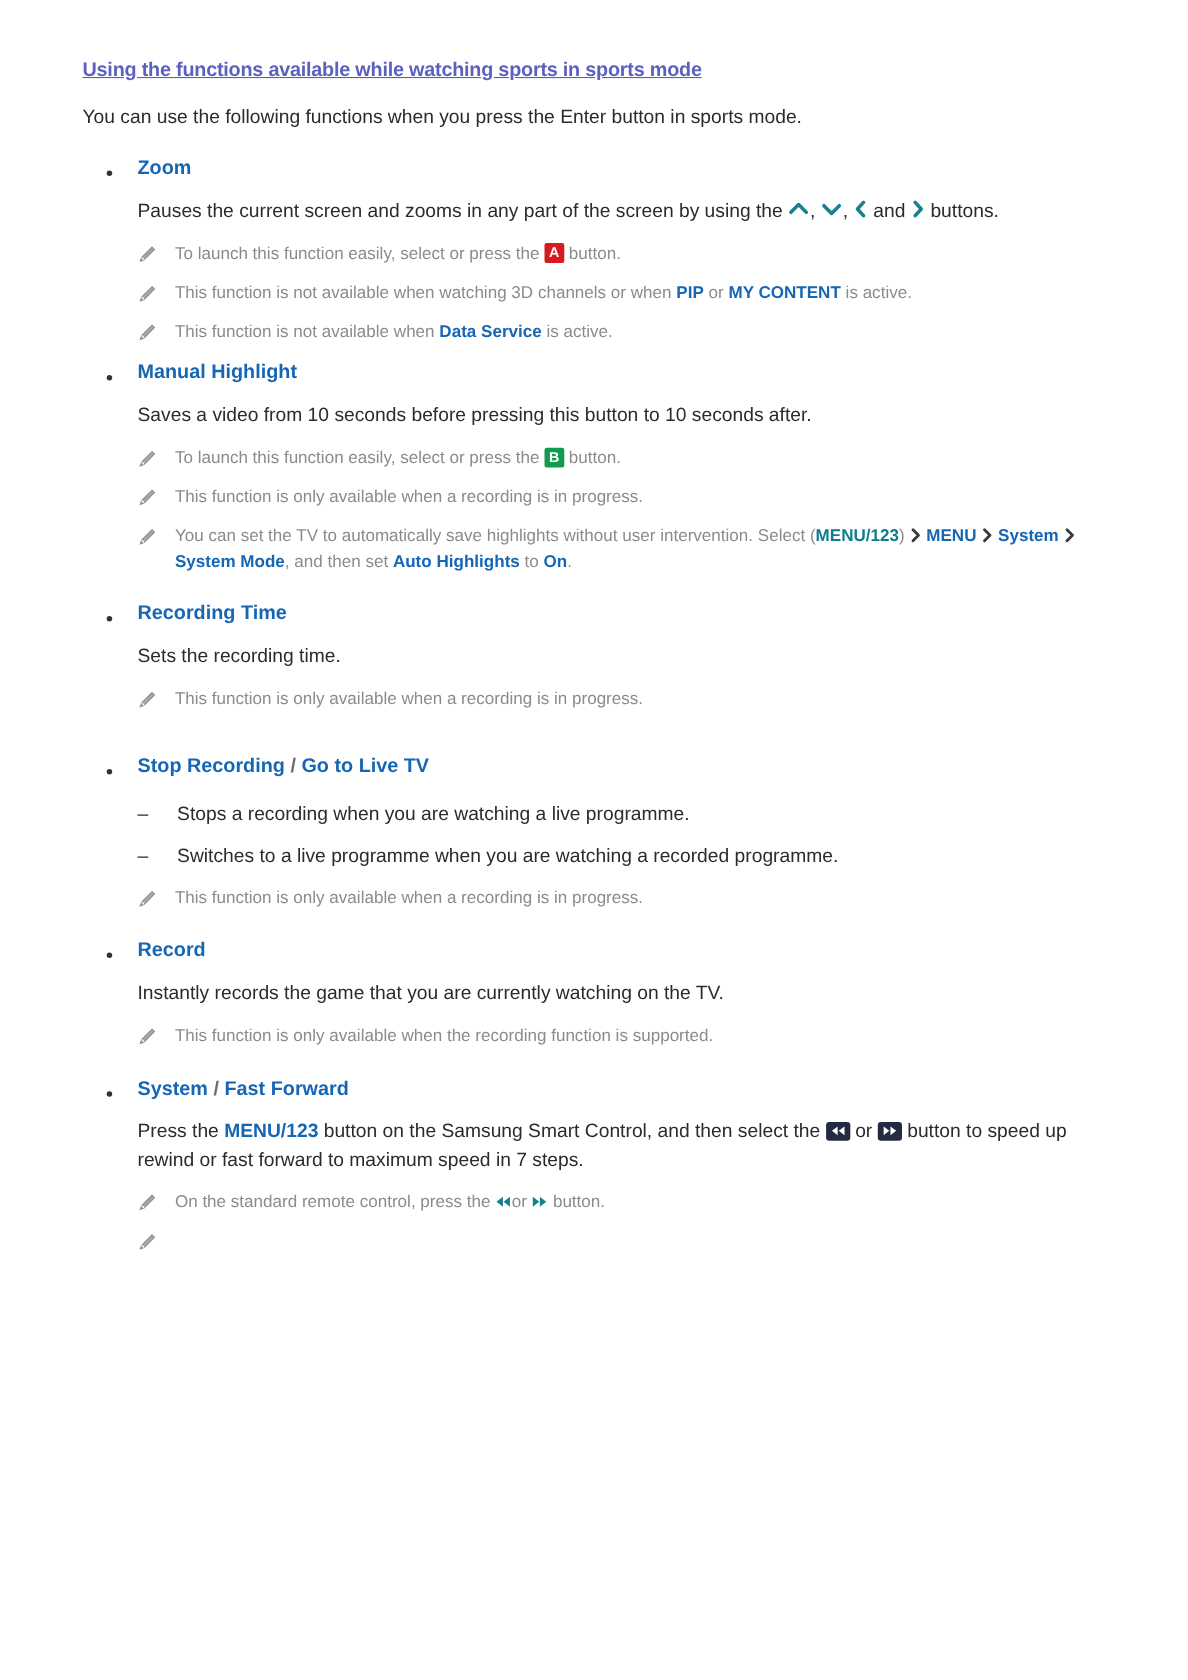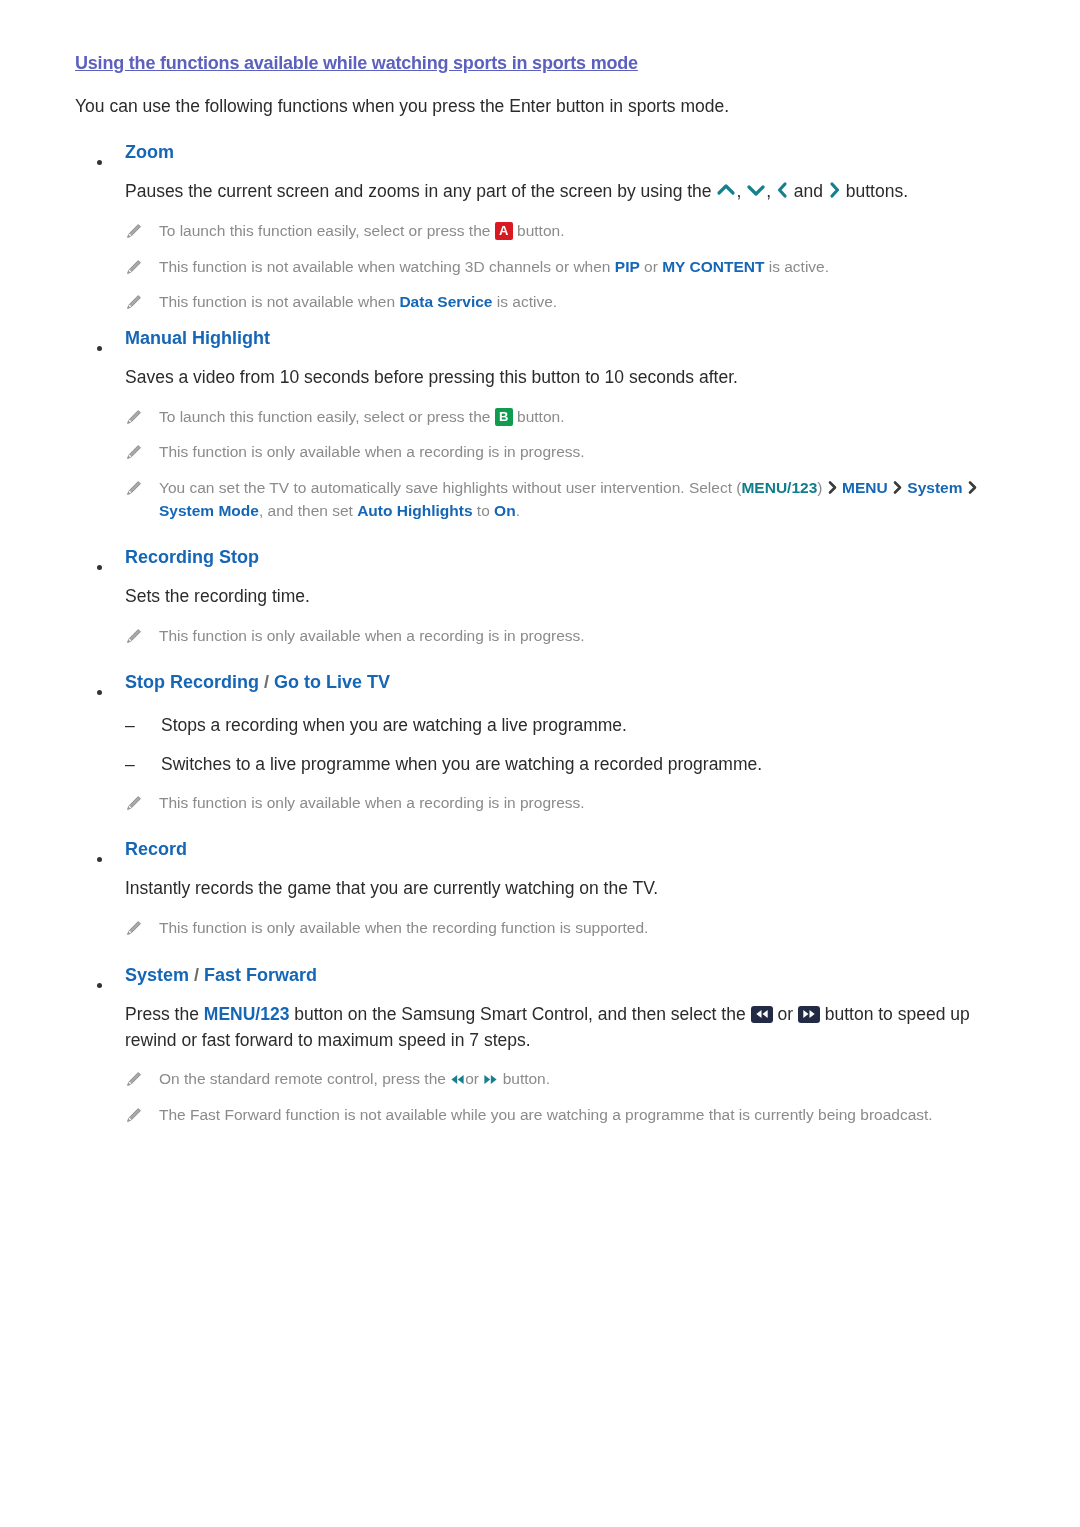--- a/index.html
+++ b/index.html
@@ -37,21 +37,21 @@
   .intro {
     font-size: 17.5px;
     color: #2b2b2b;
     line-height: 1.5;
     margin: 0 0 20px 0;
   }
 
   
   .bullet-row {
     display: flex;
-    align-items: flex-end;
+    align-items: center;
     margin: 0 0 2px 0;
     padding-left: 22px;
   }
   .bullet-dot {
     width: 5px;
     height: 5px;
     border-radius: 50%;
     background: #333333;
     flex: 0 0 auto;
     margin-top: 11px;
@@ -303,36 +303,36 @@
           </svg></span>
       <span class="kw-blue">System Mode</span><span>, and then set</span>
       <span class="kw-blue">Auto Highlights</span>
       <span>to</span>
       <span class="kw-blue">On</span><span>.</span>
     </span>
   </div>
 
   <div class="bullet-row" style="margin-top:22px;">
     <span class="bullet-dot"></span>
-    <span class="bullet-label">Recording Stop</span>
+    <span class="bullet-label">Recording Time</span>
   </div>
 
   <p class="body-para">Sets the recording time.</p>
 
   <div class="note-row">
     <span class="note-icon">
         <svg width="17" height="17" viewBox="0 0 17 17">
           <path d="M13.2 1.6 L15.4 3.8 L6.0 13.2 L2.6 14.4 L3.8 11.0 Z" fill="#a8a8a8" stroke="#8d8d8d" stroke-width="1"></path>
           <path d="M3.8 11.0 L6.0 13.2" stroke="#ffffff" stroke-width="1.1"></path>
         </svg>
       </span>
     <span class="note-text">This function is only available when a recording is in progress.</span>
   </div>
 
-  <div class="bullet-row" style="margin-top:22px;">
+  <div class="bullet-row" style="margin-top:36px;">
     <span class="bullet-dot"></span>
     <span class="bullet-label">
       <span>Stop Recording</span>
       <span class="sep">/</span>
       <span>Go to Live TV</span>
     </span>
   </div>
 
   <div class="dash-row" style="margin-top:18px;">
     <span class="dash-mark">–</span>
@@ -416,16 +416,15 @@
     </span>
   </div>
 
   <div class="note-row">
     <span class="note-icon">
         <svg width="17" height="17" viewBox="0 0 17 17">
           <path d="M13.2 1.6 L15.4 3.8 L6.0 13.2 L2.6 14.4 L3.8 11.0 Z" fill="#a8a8a8" stroke="#8d8d8d" stroke-width="1"></path>
           <path d="M3.8 11.0 L6.0 13.2" stroke="#ffffff" stroke-width="1.1"></path>
         </svg>
       </span>
-    <span class="note-text" style="max-width:845px; display:inline-block;">The Fast Forward function is not available while you are watching a programme that is currently being broadcast.</span>
   </div>
 
 </div>
 
 </body></html>

